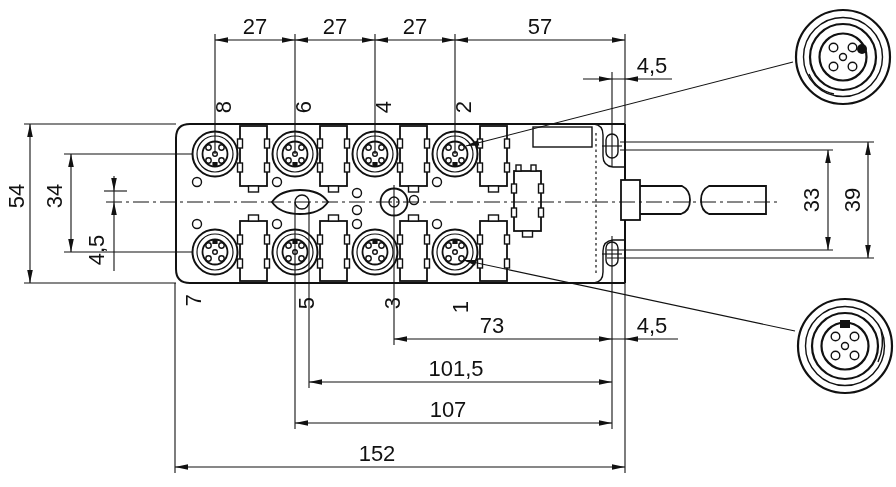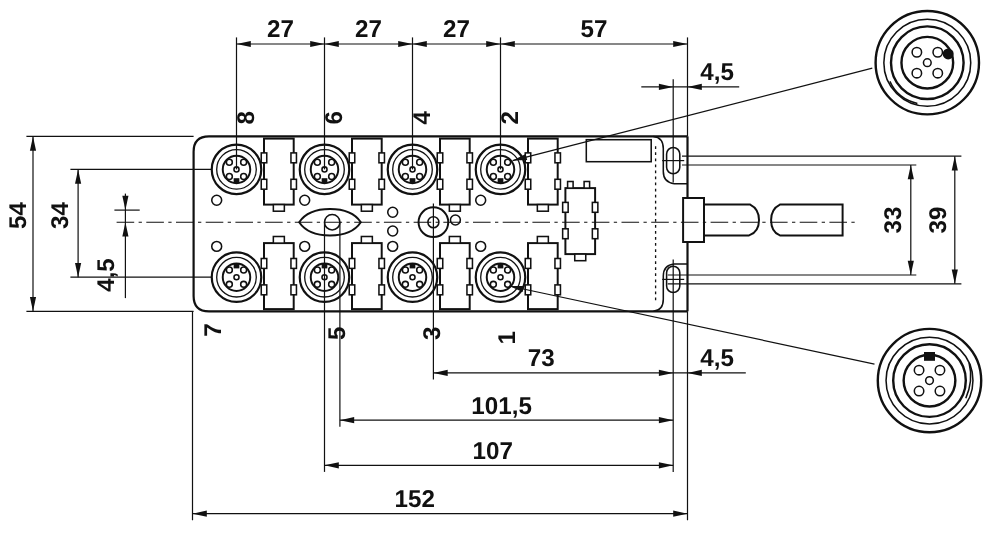--- a/index.html
+++ b/index.html
@@ -1,16 +1,16 @@
 <!DOCTYPE html>
 <html><head>
 <meta charset="utf-8">
 <style>
   html,body{margin:0;padding:0;background:#fff;}
-  .stage{width:896px;height:487px;position:relative;background:#fff;font-weight:bold;}
+  .stage{width:896px;height:487px;position:relative;background:#fff;}
   svg{display:block;}
   .ln{stroke:#111;stroke-width:1.1;fill:none;}
   .ol{stroke:#111;stroke-width:2;fill:none;}
   .s1{stroke:#111;stroke-width:1.2;fill:none;}
   .s14{stroke:#111;stroke-width:1.4;fill:none;}
   .s18{stroke:#111;stroke-width:1.8;fill:none;}
   .s22{stroke:#111;stroke-width:2.2;fill:none;}
   .wf{fill:#fff;}
   .blk{fill:#111;stroke:none;}
   .dot{stroke:#111;stroke-width:1.2;fill:none;stroke-dasharray:2.5 3;}

